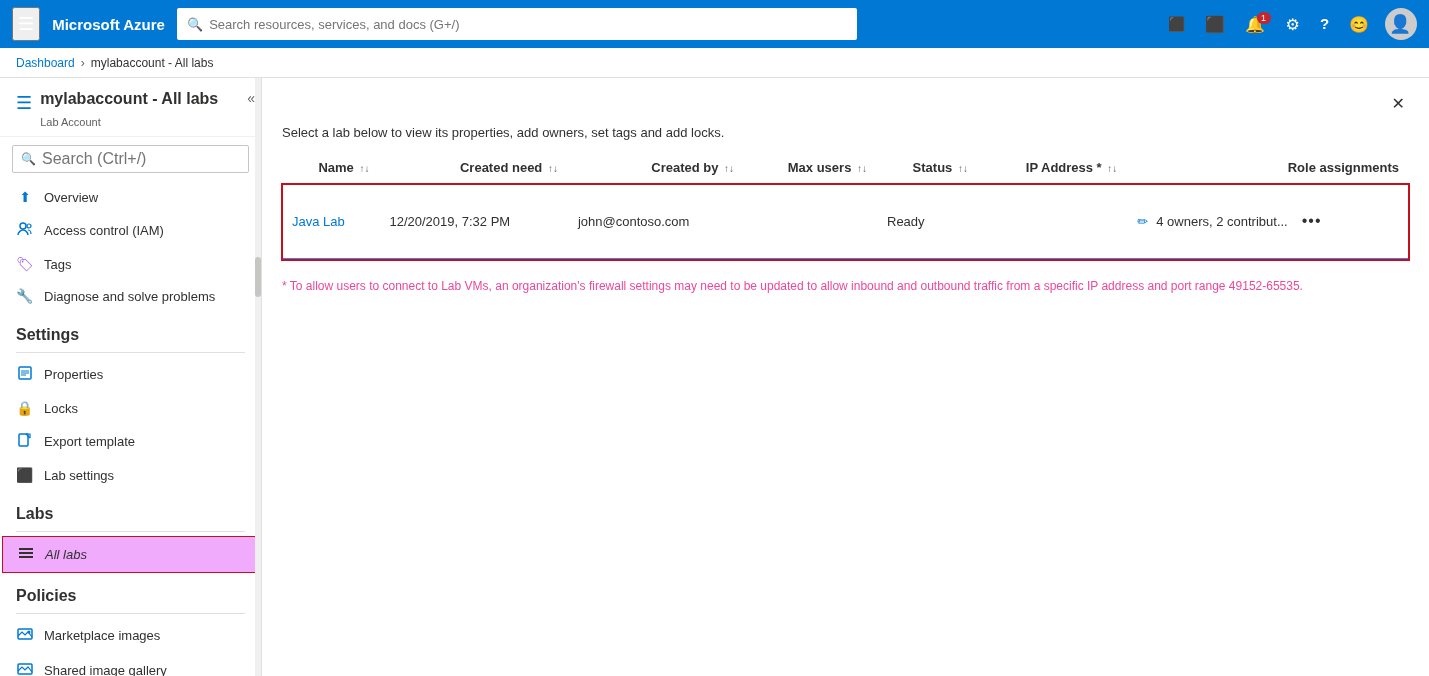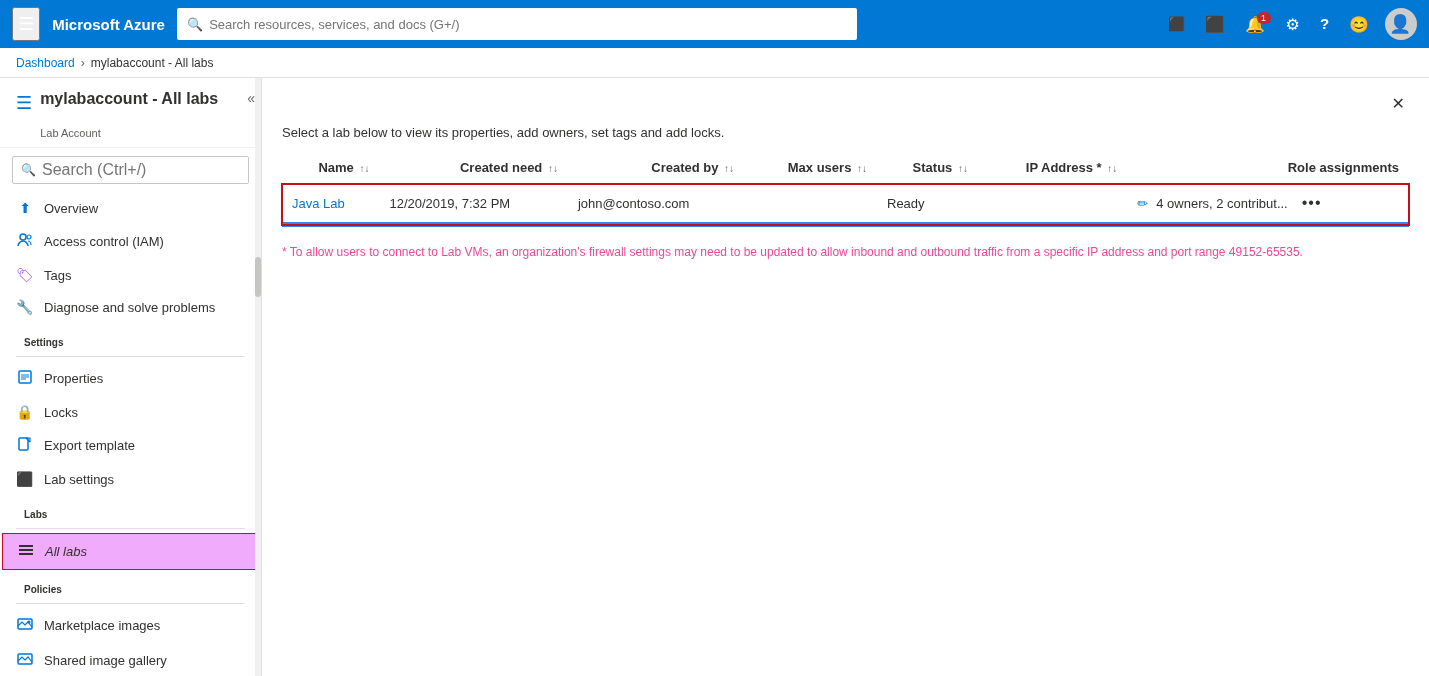--- a/index.html
+++ b/index.html
@@ -127,21 +127,21 @@
       border-bottom: 1px solid #f0f0f0;
     }
     .sidebar-title {
       font-size: 16px;
       font-weight: 600;
       color: #323130;
     }
     .sidebar-subtitle {
       font-size: 11px;
       color: #605e5c;
-      margin-top: 19px;
+      margin-top: 8px;
     }
     .sidebar-search-box {
       display: flex;
       align-items: center;
       margin: 8px 12px;
       border: 1px solid #c8c6c4;
       border-radius: 2px;
       padding: 4px 8px;
       gap: 6px;
       background: #fff;
@@ -179,26 +179,25 @@
       padding: 8px 16px;
       font-size: 13px;
       color: #323130;
       cursor: pointer;
       gap: 10px;
       white-space: nowrap;
     }
     .nav-item.selected { background: #f0f0f0; }
     .nav-icon { font-size: 14px; width: 18px; text-align: center; flex-shrink: 0; }
     .nav-section-label {
-      font-size: 10px;
+      font-size: 16px;
       font-weight: 600;
       color: #323130;
       padding: 14px 16px 4px 16px;
       text-transform: none;
-      margin-left: 8px;
     }
     .nav-divider {
       height: 1px;
       background: #e0e0e0;
       margin: 4px 16px;
     }
     
     .nav-item.selected {
       border: 1.5px solid #c50f1f;
       border-radius: 0;
@@ -246,23 +245,23 @@
     .data-table th {
       text-align: right;
       padding: 8px 10px;
       font-weight: 600;
       color: #323130;
       border-bottom: 1px solid #e0e0e0;
       white-space: nowrap;
     }
     .sort-icon { color: #605e5c; font-size: 10px; margin-left: 2px; cursor: pointer; }
     .data-table td {
-      padding: 8px 10px;
-      color: #323130;
-      border-bottom: 5px solid #3b82f6;
+      padding: 26px 10px;
+      color: #323130;
+      border-bottom: 3px solid #3b82f6;
       vertical-align: middle;
     }
     .lab-link { color: #0078d4; text-decoration: none; cursor: pointer; }
     .row-actions {
       display: flex;
       align-items: center;
       gap: 8px;
     }
     .edit-icon { color: #0078d4; cursor: pointer; font-size: 13px; }
     .more-btn {

